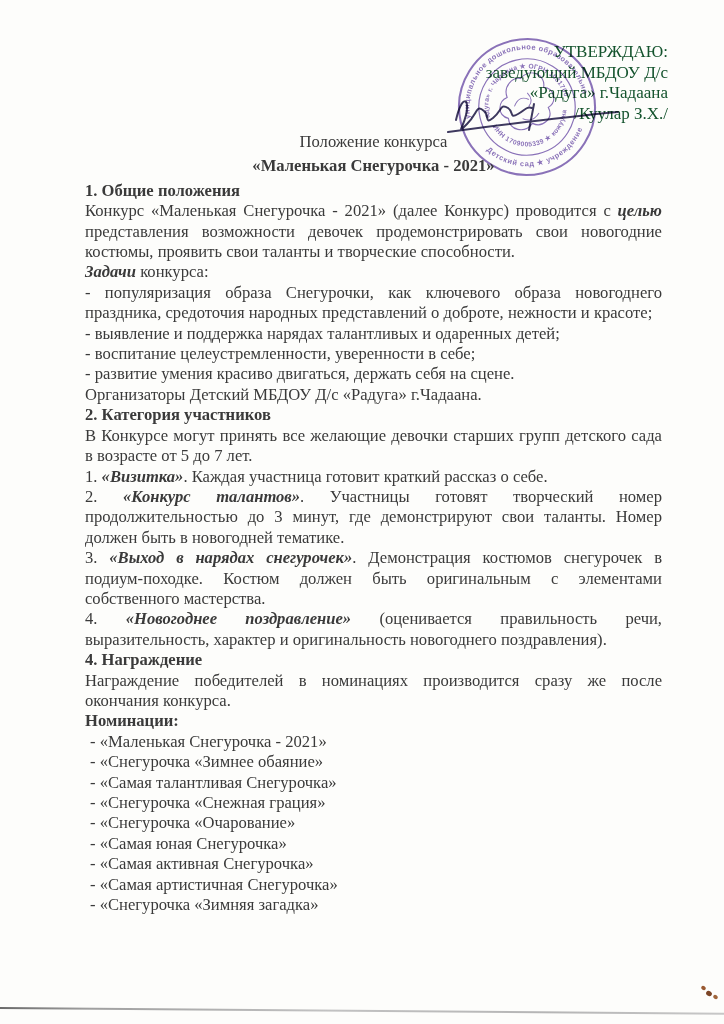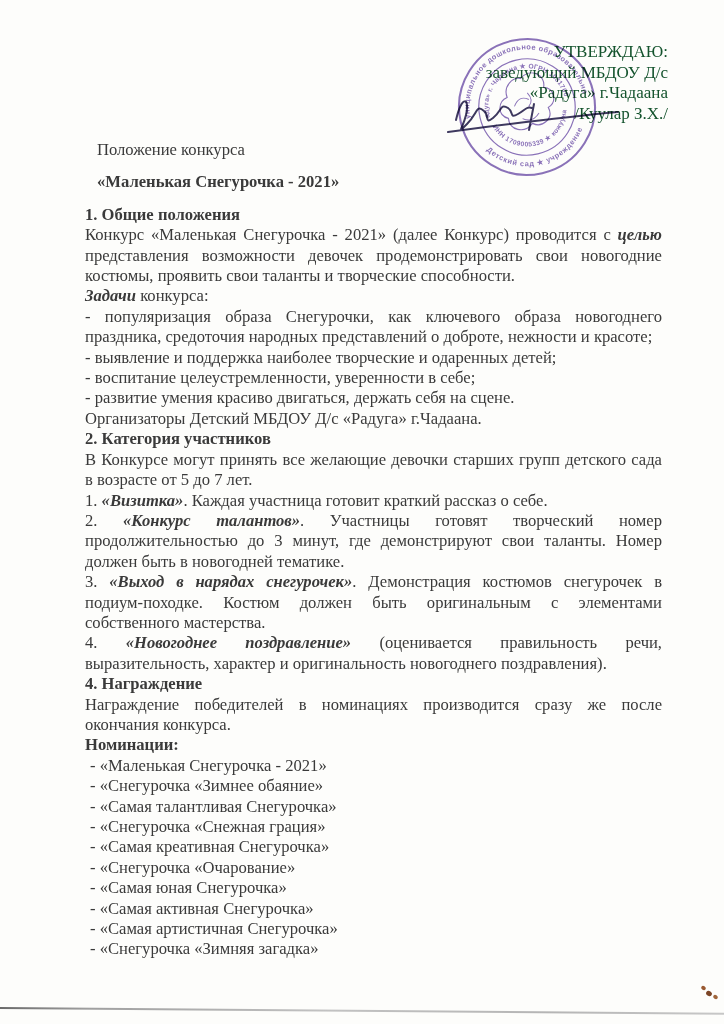--- a/index.html
+++ b/index.html
@@ -31,21 +31,21 @@
   }
   .signature{
     position:absolute;left:438px;top:82px;width:190px;height:64px;
     mix-blend-mode:multiply;
   }
   
   .doc{
     position:absolute;left:85px;top:128px;width:577px;
     font-size:16.6px;line-height:20.4px;
   }
-  .title-line{margin:12px;}
+  .title-line{margin:4px;text-align:center;}
   .title-bold{font-weight:bold;}
   .doc-body{margin-top:4px;}
   .blk{margin:0;text-align:justify;text-align-last:left;}
   .blk.heading{text-align:left;font-weight:bold;}
   .blk.heading-bi{text-align:left;font-weight:bold;}
   .blk.list{text-align:left;padding-left:5px;}
   .b{font-weight:bold;}
   .i{font-style:italic;}
   
   .scan-line{
@@ -106,38 +106,37 @@
   </svg>
 
   <div class="doc">
     <p class="title-line">Положение конкурса</p>
     <p class="title-line title-bold">«Маленькая Снегурочка - 2021»</p>
     <div class="doc-body">
         <p class="blk heading"><span>1. Общие положения</span></p>
         <p class="blk para"><span>Конкурс «Маленькая Снегурочка - 2021» (далее Конкурс) проводится с </span><span class="b i">целью</span><span> представления возможности девочек продемонстрировать свои новогодние костюмы, проявить свои таланты и творческие способности.</span></p>
         <p class="blk para"><span class="b i">Задачи</span><span> конкурса:</span></p>
         <p class="blk para"><span>- популяризация образа Снегурочки, как ключевого образа новогоднего праздника, средоточия народных представлений о доброте, нежности и красоте;</span></p>
-        <p class="blk para"><span>- выявление и поддержка наиболее творческие и одаренных детей;</span></p>
+        <p class="blk para"><span>- выявление и поддержка нарядах талантливых и одаренных детей;</span></p>
         <p class="blk para"><span>- воспитание целеустремленности, уверенности в себе;</span></p>
         <p class="blk para"><span>- развитие умения красиво двигаться, держать себя на сцене.</span></p>
         <p class="blk para"><span>Организаторы Детский МБДОУ Д/с «Радуга» г.Чадаана.</span></p>
         <p class="blk heading"><span>2. Категория участников</span></p>
         <p class="blk para"><span>В Конкурсе могут принять все желающие девочки старших групп детского сада в возрасте от 5 до 7 лет.</span></p>
         <p class="blk para"><span>1. </span><span class="b i">«Визитка»</span><span>. Каждая участница готовит краткий рассказ о себе.</span></p>
         <p class="blk para"><span>2. </span><span class="b i">«Конкурс талантов»</span><span>. Участницы готовят творческий номер продолжительностью до 3 минут, где демонстрируют свои таланты. Номер должен быть в новогодней тематике.</span></p>
         <p class="blk para"><span>3. </span><span class="b i">«Выход в нарядах снегурочек»</span><span>. Демонстрация костюмов снегурочек в подиум-походке. Костюм должен быть оригинальным с элементами собственного мастерства.</span></p>
         <p class="blk para"><span>4. </span><span class="b i">«Новогоднее поздравление»</span><span> (оценивается правильность речи, выразительность, характер и оригинальность новогоднего поздравления).</span></p>
         <p class="blk heading"><span>4. Награждение</span></p>
         <p class="blk para"><span>Награждение победителей в номинациях производится сразу же после окончания конкурса.</span></p>
         <p class="blk heading-bi"><span>Номинации:</span></p>
         <p class="blk list"><span>- «Маленькая Снегурочка - 2021»</span></p>
         <p class="blk list"><span>- «Снегурочка «Зимнее обаяние»</span></p>
         <p class="blk list"><span>- «Самая талантливая Снегурочка»</span></p>
         <p class="blk list"><span>- «Снегурочка «Снежная грация»</span></p>
-        <p class="blk list"><span>- «Самая креативная Снегурочка»</span></p>
         <p class="blk list"><span>- «Снегурочка «Очарование»</span></p>
         <p class="blk list"><span>- «Самая юная Снегурочка»</span></p>
         <p class="blk list"><span>- «Самая активная Снегурочка»</span></p>
         <p class="blk list"><span>- «Самая артистичная Снегурочка»</span></p>
         <p class="blk list"><span>- «Снегурочка «Зимняя загадка»</span></p>
       </div>
   </div>
 
   <div class="scan-line"></div>
   <div class="speck s1"></div>

